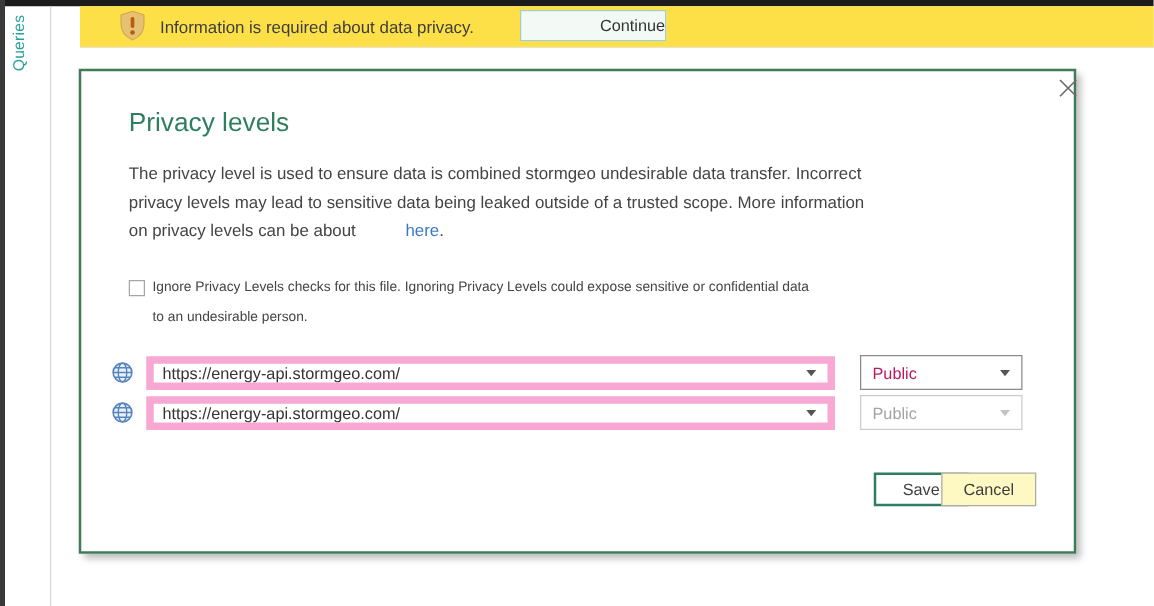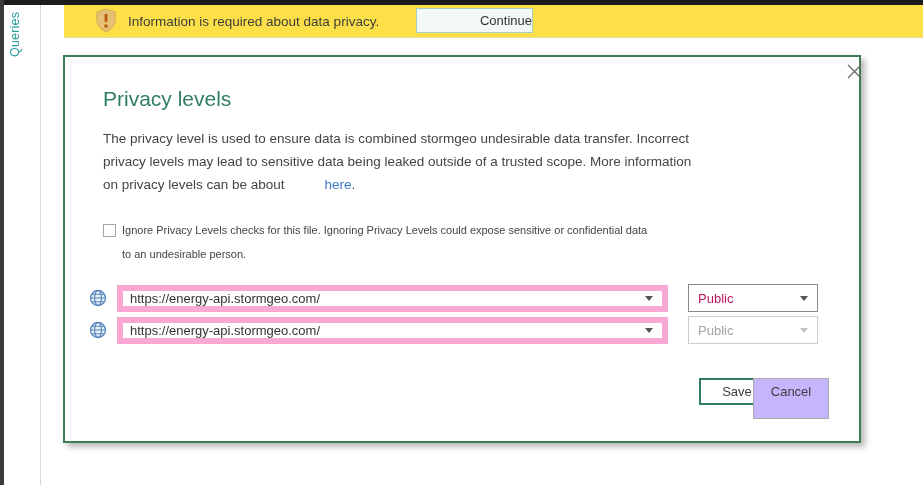--- a/index.html
+++ b/index.html
@@ -89,22 +89,22 @@
   .level .level-text { padding-left:9px; font-size:13px; color:#be185d; flex:1; white-space:nowrap; }
   .level.disabled { border-color:#cccccc; cursor:default; }
   .level.disabled .level-text { color:#a3a3a3; }
 
   .save-btn {
     position:absolute; left:596px; top:321px; width:76px; height:27px;
     background:#fff; border:2px solid #2e7e5f; color:#3d3d3d;
     font-size:13px; text-align:center; line-height:23px; cursor:pointer;margin-left:38px;
   }
   .cancel-btn {
-    position:absolute; left:688px; top:321px; width:76px; height:41px;
-    background:#c4b5fd; border:1px solid #ababab; color:#3d3d3d;
+    position:absolute; left:688px; top:321px; width:76px; height:27px;
+    background:#fef9c3; border:1px solid #ababab; color:#3d3d3d;
     font-size:13px; text-align:center; line-height:25px; cursor:pointer;
   }
 </style>
 </head>
 <body>
 
 <div class="stage">
 
   <div class="top-strip"></div>
   <div class="left-strip"></div>

